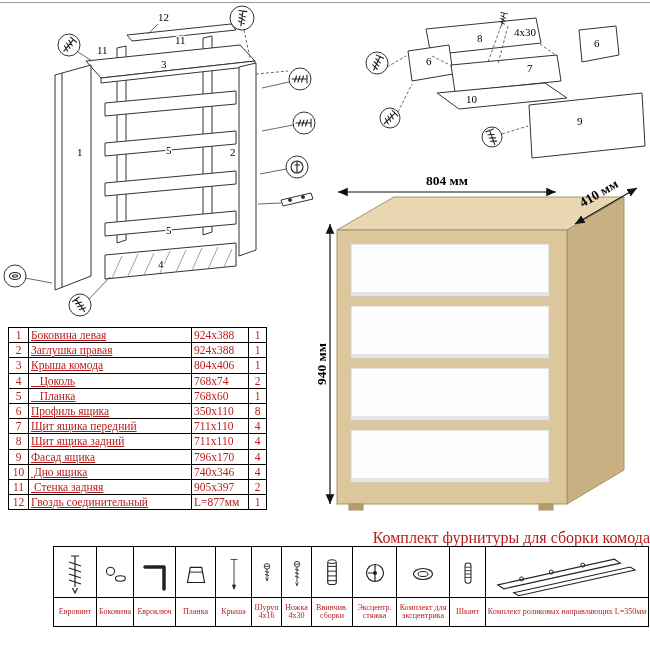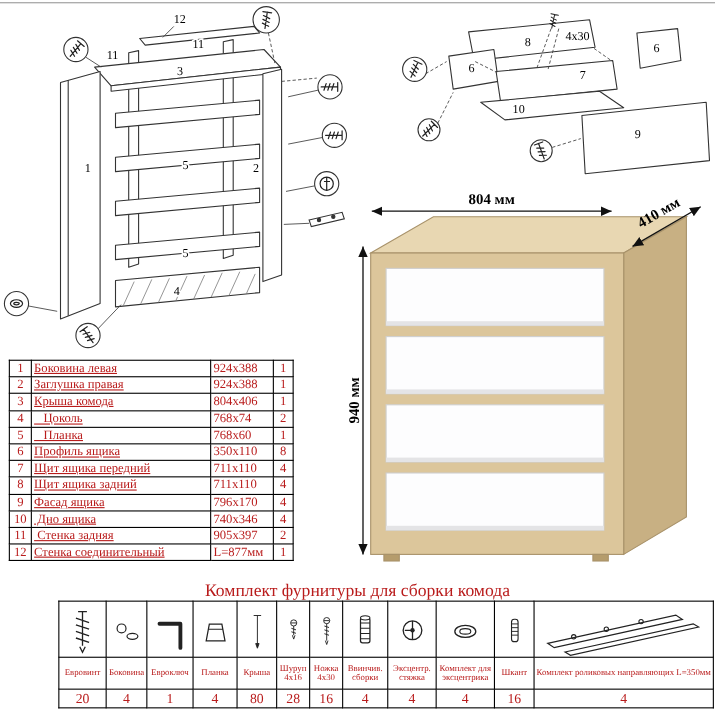--- a/index.html
+++ b/index.html
@@ -15,21 +15,21 @@
           paint-order:stroke;stroke:#fff;stroke-width:3px;}
   .dim{font-family:"Liberation Serif",serif;font-size:13.5px;font-weight:bold;fill:#000;}
 
   #parts-table{position:absolute;left:8px;top:327px;border-collapse:collapse;font-size:11.5px;}
   #parts-table td{border:1px solid #000;padding:0 2px;height:14.2px;line-height:12px;white-space:nowrap;}
   #parts-table .c-num{width:15px;text-align:center;}
   #parts-table .c-name{width:158px;text-decoration:underline;}
   #parts-table .c-size{width:52px;text-align:left;}
   #parts-table .c-qty{width:13px;text-align:center;}
 
-  #hw-title{position:absolute;left:0;top:529px;width:650px;text-align:center;font-size:16px;}
+  #hw-title{position:absolute;left:0;top:529px;width:650px;text-align:right;font-size:16px;}
 
   #hw-table{position:absolute;left:29px;top:546px;border-collapse:collapse;table-layout:fixed;margin-left:24px;}
   #hw-table td{border:1px solid #000;text-align:center;vertical-align:middle;padding:0;overflow:hidden;}
   #hw-table .hw-icon-cell{height:50px;vertical-align:bottom;}
   #hw-table .hw-label-cell{height:26px;font-size:8px;line-height:8.5px;padding:1px;}
   #hw-table .hw-qty-cell{height:16px;font-size:12.5px;}
   .hwicon{display:block;margin:0 auto;}
 </style>
 </head>
 <body>
@@ -248,21 +248,21 @@
           <td class="c-qty">4</td>
         </tr>
       <tr>
           <td class="c-num">11</td>
           <td class="c-name">&nbsp;Стенка задняя</td>
           <td class="c-size">905x397</td>
           <td class="c-qty">2</td>
         </tr>
       <tr>
           <td class="c-num">12</td>
-          <td class="c-name">Стенка соединительный</td>
+          <td class="c-name">Гвоздь соединительный</td>
           <td class="c-size">L=877мм</td>
           <td class="c-qty">1</td>
         </tr>
     </tbody>
   </table>
 
   <div id="hw-title">Комплект фурнитуры для сборки комода</div>
 
   <table id="hw-table">
     <colgroup>
@@ -363,29 +363,15 @@
         <td class="hw-label-cell">Планка</td>
         <td class="hw-label-cell">Крыша</td>
         <td class="hw-label-cell">Шуруп 4x16</td>
         <td class="hw-label-cell">Ножка 4x30</td>
         <td class="hw-label-cell">Ввинчив. сборки</td>
         <td class="hw-label-cell">Эксцентр. стяжка</td>
         <td class="hw-label-cell">Комплект для эксцентрика</td>
         <td class="hw-label-cell">Шкант</td>
         <td class="hw-label-cell">Комплект роликовых направляющих L=350мм</td>
       </tr>
-      <tr>
-        <td class="hw-qty-cell">20</td>
-        <td class="hw-qty-cell">4</td>
-        <td class="hw-qty-cell">1</td>
-        <td class="hw-qty-cell">4</td>
-        <td class="hw-qty-cell">80</td>
-        <td class="hw-qty-cell">28</td>
-        <td class="hw-qty-cell">16</td>
-        <td class="hw-qty-cell">4</td>
-        <td class="hw-qty-cell">4</td>
-        <td class="hw-qty-cell">4</td>
-        <td class="hw-qty-cell">16</td>
-        <td class="hw-qty-cell">4</td>
-      </tr>
     </tbody>
   </table>
 </div>
 
 </body></html>

